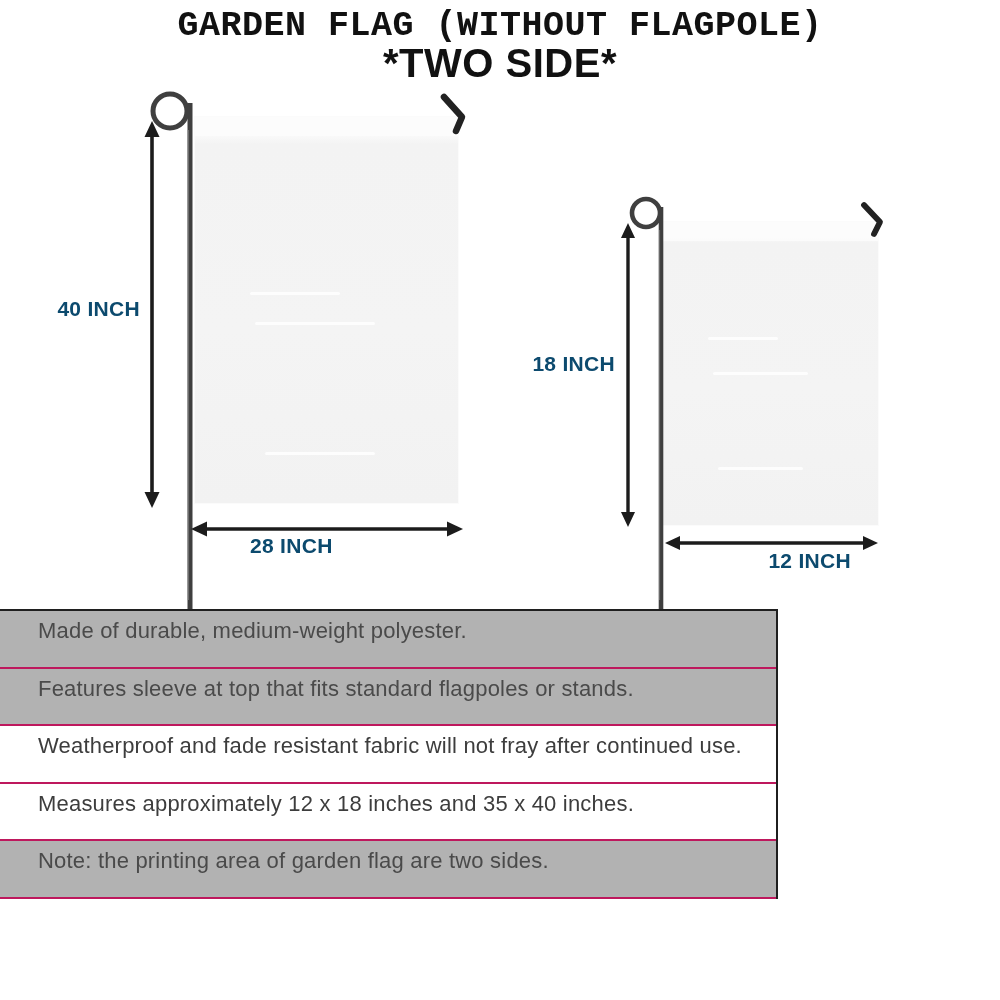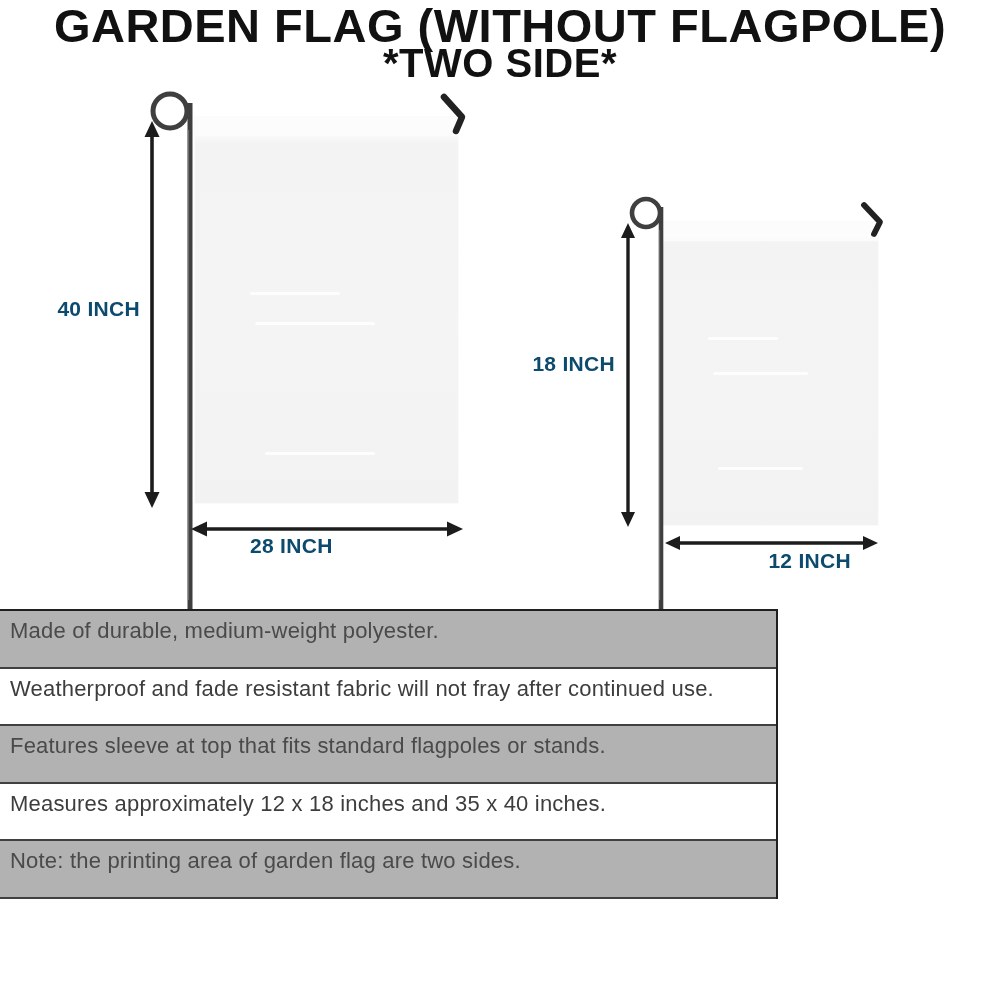--- a/index.html
+++ b/index.html
@@ -9,21 +9,21 @@
     background:#ffffff;
     font-family:"Liberation Sans", sans-serif;
     overflow:hidden;
   }
   
   .title-block{
     position:absolute;left:0;top:6px;width:1000px;
     text-align:center;color:#111111;
   }
   .title-line1{
-    font-size:47px;font-weight:bold;letter-spacing:0.5px;line-height:40px;
+    font-size:35px;font-weight:bold;letter-spacing:0.5px;line-height:40px;font-family:Liberation Mono, monospace;
   }
   .title-line2{
     font-size:40px;font-weight:bold;letter-spacing:0.5px;line-height:34px;
   }
   
   .flag{
     position:absolute;
     background:linear-gradient(180deg,#f8f8f8 0%,#f9f9f9 5%,#f3f3f3 7%,#f4f4f4 55%,#f2f2f2 100%);
     box-shadow:0 0 0 1px rgba(0,0,0,0.015);
   }
@@ -49,22 +49,23 @@
   
   .diagram-svg{position:absolute;left:0;top:0;pointer-events:none;}
   
   .specs{
     position:absolute;left:0;top:609px;width:776px;
     border-top:2px solid #1f1f1f;
     border-right:2px solid #1f1f1f;
   }
   .spec-row{
     height:55.6px;
-    border-bottom:2px solid #404040;
+    border-bottom:2px solid #be185d;
     box-sizing:content-box;
+    padding-left:28px;
   }
   .spec-row.shaded{background:#b2b2b2;}
   .spec-row.plain{background:#ffffff;}
   .spec-text{
     display:block;
     padding:7px 0 0 10px;
     font-size:22px;letter-spacing:0.2px;
   }
   .spec-row.shaded .spec-text{color:#4a4a4a;}
   .spec-row.plain .spec-text{color:#3d3d3d;}
@@ -142,25 +143,25 @@
 
   <div class="dim-label lbl-40">40 INCH</div>
   <div class="dim-label lbl-28">28 INCH</div>
   <div class="dim-label lbl-18">18 INCH</div>
   <div class="dim-label lbl-12">12 INCH</div>
 
   <div class="specs">
     <div class="spec-row shaded">
       <span class="spec-text">Made of durable, medium-weight polyester.</span>
     </div>
+    <div class="spec-row shaded">
+      <span class="spec-text">Features sleeve at top that fits standard flagpoles or stands.</span>
+    </div>
     <div class="spec-row plain">
       <span class="spec-text">Weatherproof and fade resistant fabric will not fray after continued use.</span>
-    </div>
-    <div class="spec-row shaded">
-      <span class="spec-text">Features sleeve at top that fits standard flagpoles or stands.</span>
     </div>
     <div class="spec-row plain">
       <span class="spec-text">Measures approximately 12 x 18 inches and 35 x 40 inches.</span>
     </div>
     <div class="spec-row shaded">
       <span class="spec-text">Note: the printing area of garden flag are two sides.</span>
     </div>
   </div>
 
 </div>

